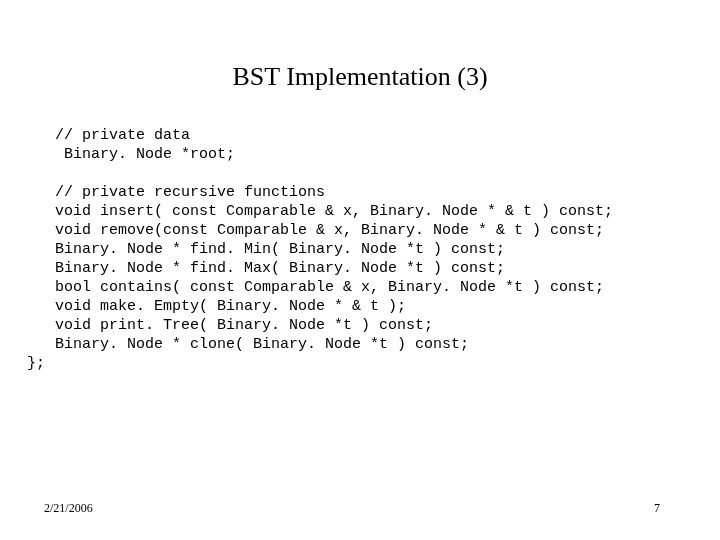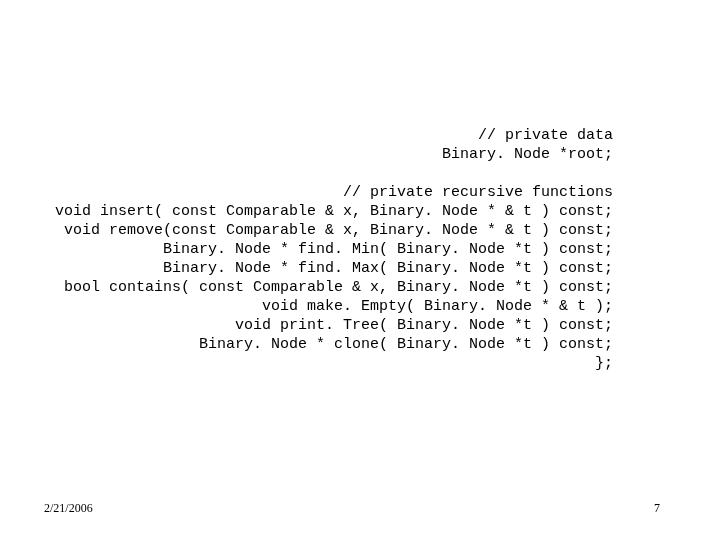--- a/index.html
+++ b/index.html
@@ -27,40 +27,40 @@
     font-weight: 400;
   }
   .code {
     position: absolute;
     top: 126px;
     left: 55px;
     font-family: "Courier New", Courier, monospace;
     font-size: 15px;
     line-height: 19px;
     white-space: pre;
-    text-align: right;
   }
   .footer-date {
     position: absolute;
     left: 44px;
     bottom: 24px;
     font-size: 12px;
   }
   .footer-page {
     position: absolute;
     right: 60px;
     bottom: 24px;
     font-size: 12px;
   }
 </style>
 </head>
 <body>
 
 <div class="slide">
 
+  <div class="title">BST Implementation (3)</div>
 
   <div class="code"><span>// private data</span>
 <span> Binary. Node *root;</span>
 <span></span>
 <span>// private recursive functions</span>
 <span>void insert( const Comparable &amp; x, Binary. Node * &amp; t ) const;</span>
 <span>void remove(const Comparable &amp; x, Binary. Node * &amp; t ) const;</span>
 <span>Binary. Node * find. Min( Binary. Node *t ) const;</span>
 <span>Binary. Node * find. Max( Binary. Node *t ) const;</span>
 <span>bool contains( const Comparable &amp; x, Binary. Node *t ) const;</span>

